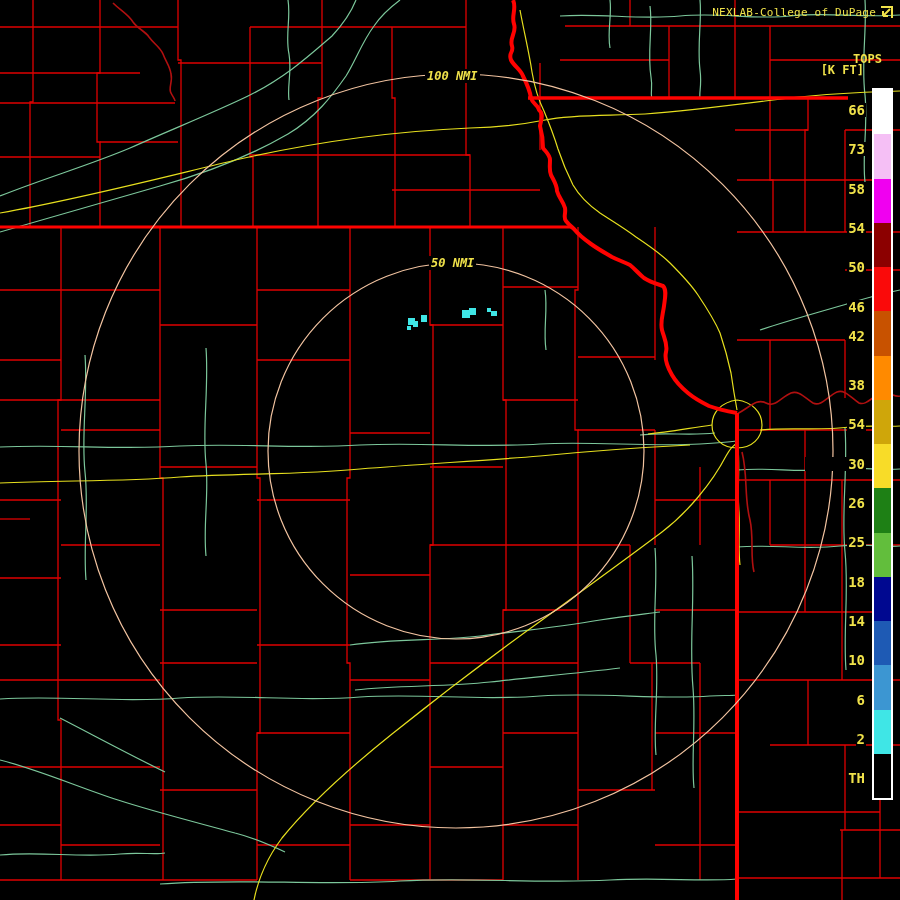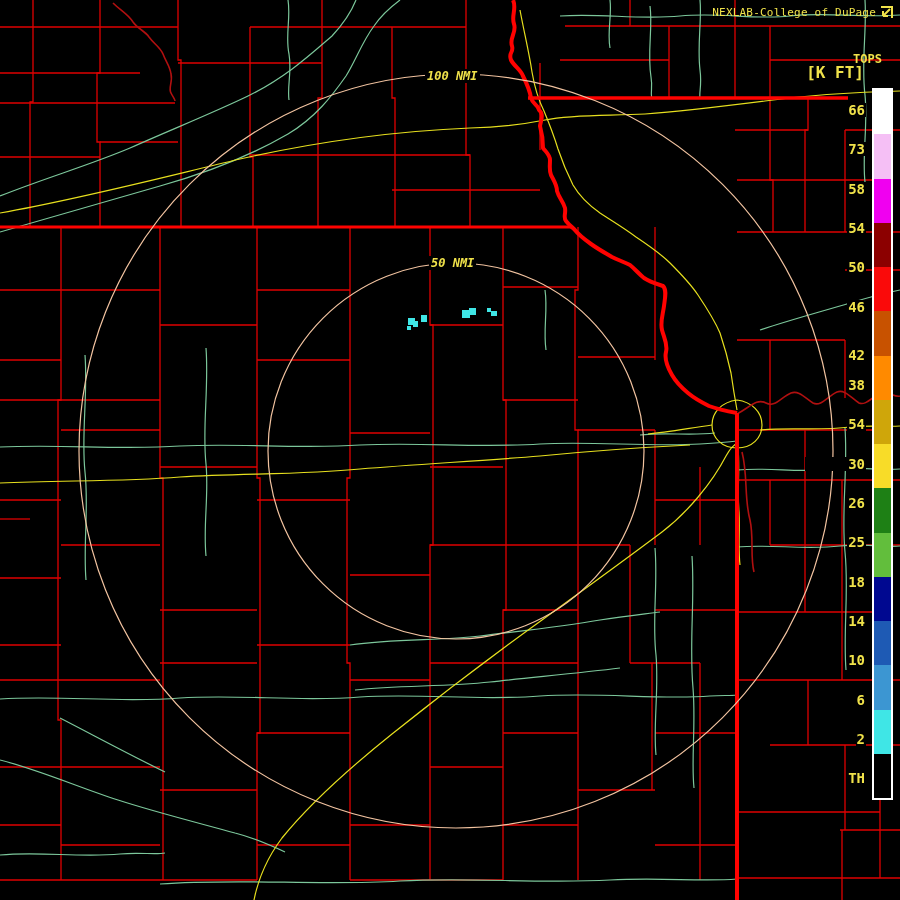--- a/index.html
+++ b/index.html
@@ -12,21 +12,21 @@
   .bigriver{stroke:var(--state);stroke-width:4;stroke-linejoin:round;}
   .iamo{stroke:var(--state);stroke-width:3.5;}
   .river{stroke:var(--river);stroke-width:1.2;}
   .road{stroke:var(--road);stroke-width:1.2;}
   .darkriver{stroke:var(--darkriver);stroke-width:1.6;}
   .ringc{stroke:var(--ring);stroke-width:1.2;}
   .ui-text{position:absolute;color:var(--labelyellow);white-space:pre;}
   #site-title{top:6px;right:24px;font-size:11px;letter-spacing:0.2px;}
   #cod-logo{position:absolute;top:5px;right:6px;width:15px;height:15px;}
   #scale-title{top:52px;right:18px;font-size:12px;font-weight:bold;}
-  #scale-units{top:63px;right:36px;font-size:16px;font-weight:bold;}
+  #scale-units{top:63px;right:36px;font-size:12px;font-weight:bold;}
   #scale-bar{position:absolute;left:872px;top:88px;width:21px;height:712px;
              border:2px solid #fff;box-sizing:border-box;background:#000;
              display:flex;flex-direction:column;}
   .scale-block{flex:1 1 0;}
   .scale-label{position:absolute;right:34px;font-size:14px;font-weight:bold;
                color:var(--labelyellow);background:#000;padding:0 1px;line-height:14px;}
   .ring-label{position:absolute;font-size:12px;font-weight:bold;font-style:italic;
               color:var(--labelyellow);background:#000;padding:0 2px;}
   #ring-label-outer{left:425px;top:69px;}
   #ring-label-inner{left:429px;top:256px;}
@@ -257,21 +257,21 @@
       <div class="scale-block" style="background: rgb(63, 230, 230);"></div>
       <div class="scale-block" style="background: rgb(0, 0, 0);"></div>
     </div>
   <div id="scale-labels">
       <span class="scale-label" style="top: 103px;">66</span>
       <span class="scale-label" style="top: 142.3px;">73</span>
       <span class="scale-label" style="top: 181.6px;">58</span>
       <span class="scale-label" style="top: 220.9px;">54</span>
       <span class="scale-label" style="top: 260.2px; margin-left: 47px;">50</span>
       <span class="scale-label" style="top: 299.5px;">46</span>
-      <span class="scale-label" style="top: 348px; text-align: center;">42</span>
+      <span class="scale-label" style="top: 329px; text-align: center;">42</span>
       <span class="scale-label" style="top: 378.1px;">38</span>
       <span class="scale-label" style="top: 417.4px;">54</span>
       <span class="scale-label" style="top: 456.7px; padding-left: 43px;">30</span>
       <span class="scale-label" style="top: 496px;">26</span>
       <span class="scale-label" style="top: 535.3px;">25</span>
       <span class="scale-label" style="top: 574.6px;">18</span>
       <span class="scale-label" style="top: 613.9px;">14</span>
       <span class="scale-label" style="top: 653.2px;">10</span>
       <span class="scale-label" style="top: 692.5px;">6</span>
       <span class="scale-label" style="top: 731.8px;">2</span>

